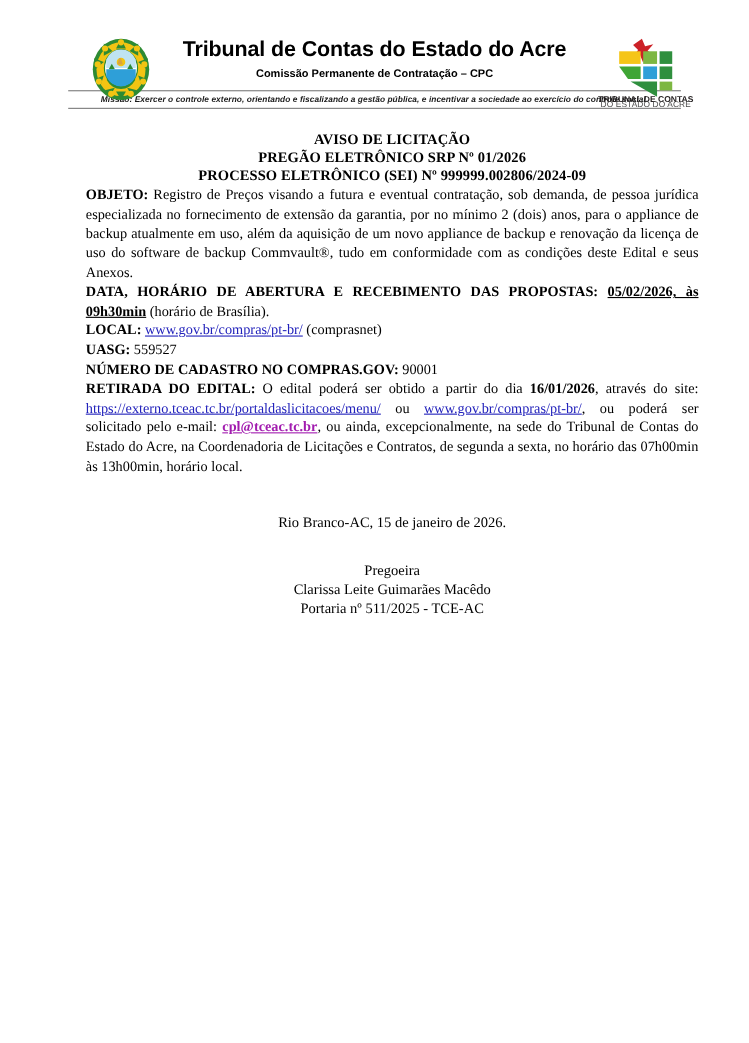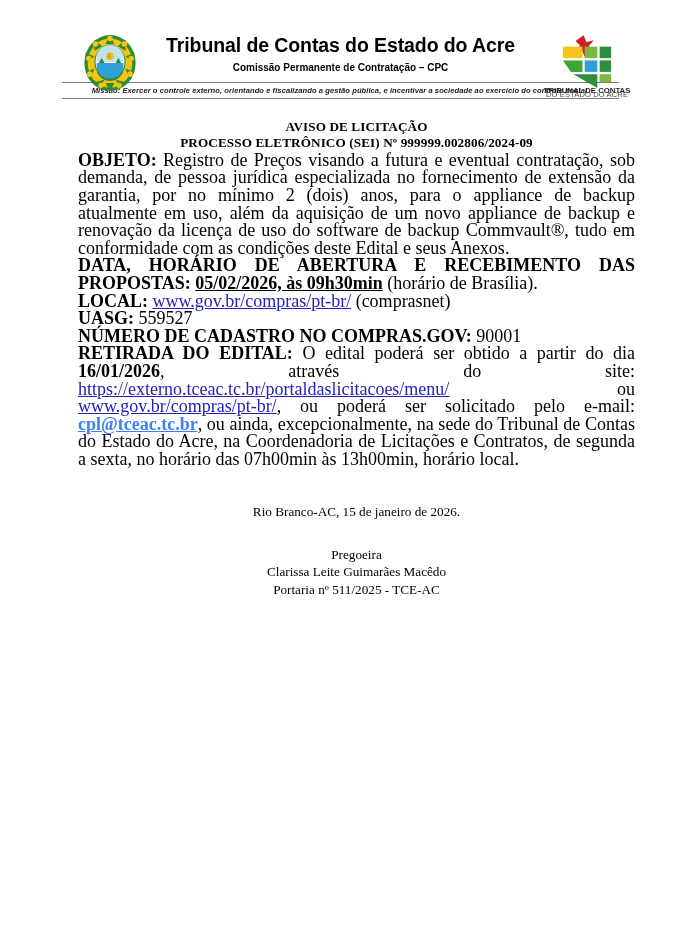--- a/index.html
+++ b/index.html
@@ -80,41 +80,41 @@
     text-align: center;
     font-weight: bold;
     font-size: 13.2px;
     line-height: 16.4px;
     margin-top: 20px;
     letter-spacing: 0.1px;
   }
   .doc-title div { white-space: nowrap; }
 
   p.para {
-    font-size: 18px;
+    font-size: 13px;
     line-height: 17.6px;
     text-align: justify;
     margin: 0;
     padding: 0;
   }
   .sp-objeto { margin-top: 22px; }
   .sp-data   { margin-top: 22px; }
   .sp-local  { margin-top: 22px; }
   .sp-uasg   { margin-top: 22px; }
   .sp-cad    { margin-top: 22px; }
   .sp-ret    { margin-top: 22px; }
 
   b.lbl { font-weight: bold; }
   .bold-u { font-weight: bold; text-decoration: underline; }
   .link {
     color: #2222bb;
     text-decoration: underline;
   }
   .link-mail {
-    color: #3b82f6;
+    color: #a21caf;
     font-weight: bold;
     text-decoration: underline;
     font-family: Liberation Serif, serif;
   }
 
   
   .sign-block {
     margin-top: 34px;
     text-align: center;
     font-size: 13.2px;
@@ -231,20 +231,21 @@
   </div>
 
   <div class="mission-wrap">
     <div class="mission">Missão: Exercer o controle externo, orientando e fiscalizando a gestão pública, e incentivar a sociedade ao exercício do controle social.</div>
   </div>
 
   <div class="content">
 
     <div class="doc-title">
       <div>AVISO DE LICITAÇÃO</div>
+      <div>PREGÃO ELETRÔNICO SRP Nº 01/2026</div>
       <div>PROCESSO ELETRÔNICO (SEI) Nº 999999.002806/2024-09</div>
     </div>
 
     <p class="para sp-objeto">
       <b class="lbl">OBJETO:</b><span> Registro de Preços visando a futura e eventual contratação, sob demanda, de pessoa jurídica especializada no fornecimento de extensão da garantia, por no mínimo 2 (dois) anos, para o appliance de backup atualmente em uso, além da aquisição de um novo appliance de backup e renovação da licença de uso do software de backup Commvault®, tudo em conformidade com as condições deste Edital e seus Anexos.</span>
     </p>
 
     <p class="para sp-data">
       <b class="lbl">DATA, HORÁRIO DE ABERTURA E RECEBIMENTO DAS PROPOSTAS:</b>
       <b class="bold-u">05/02/2026, às 09h30min</b>

